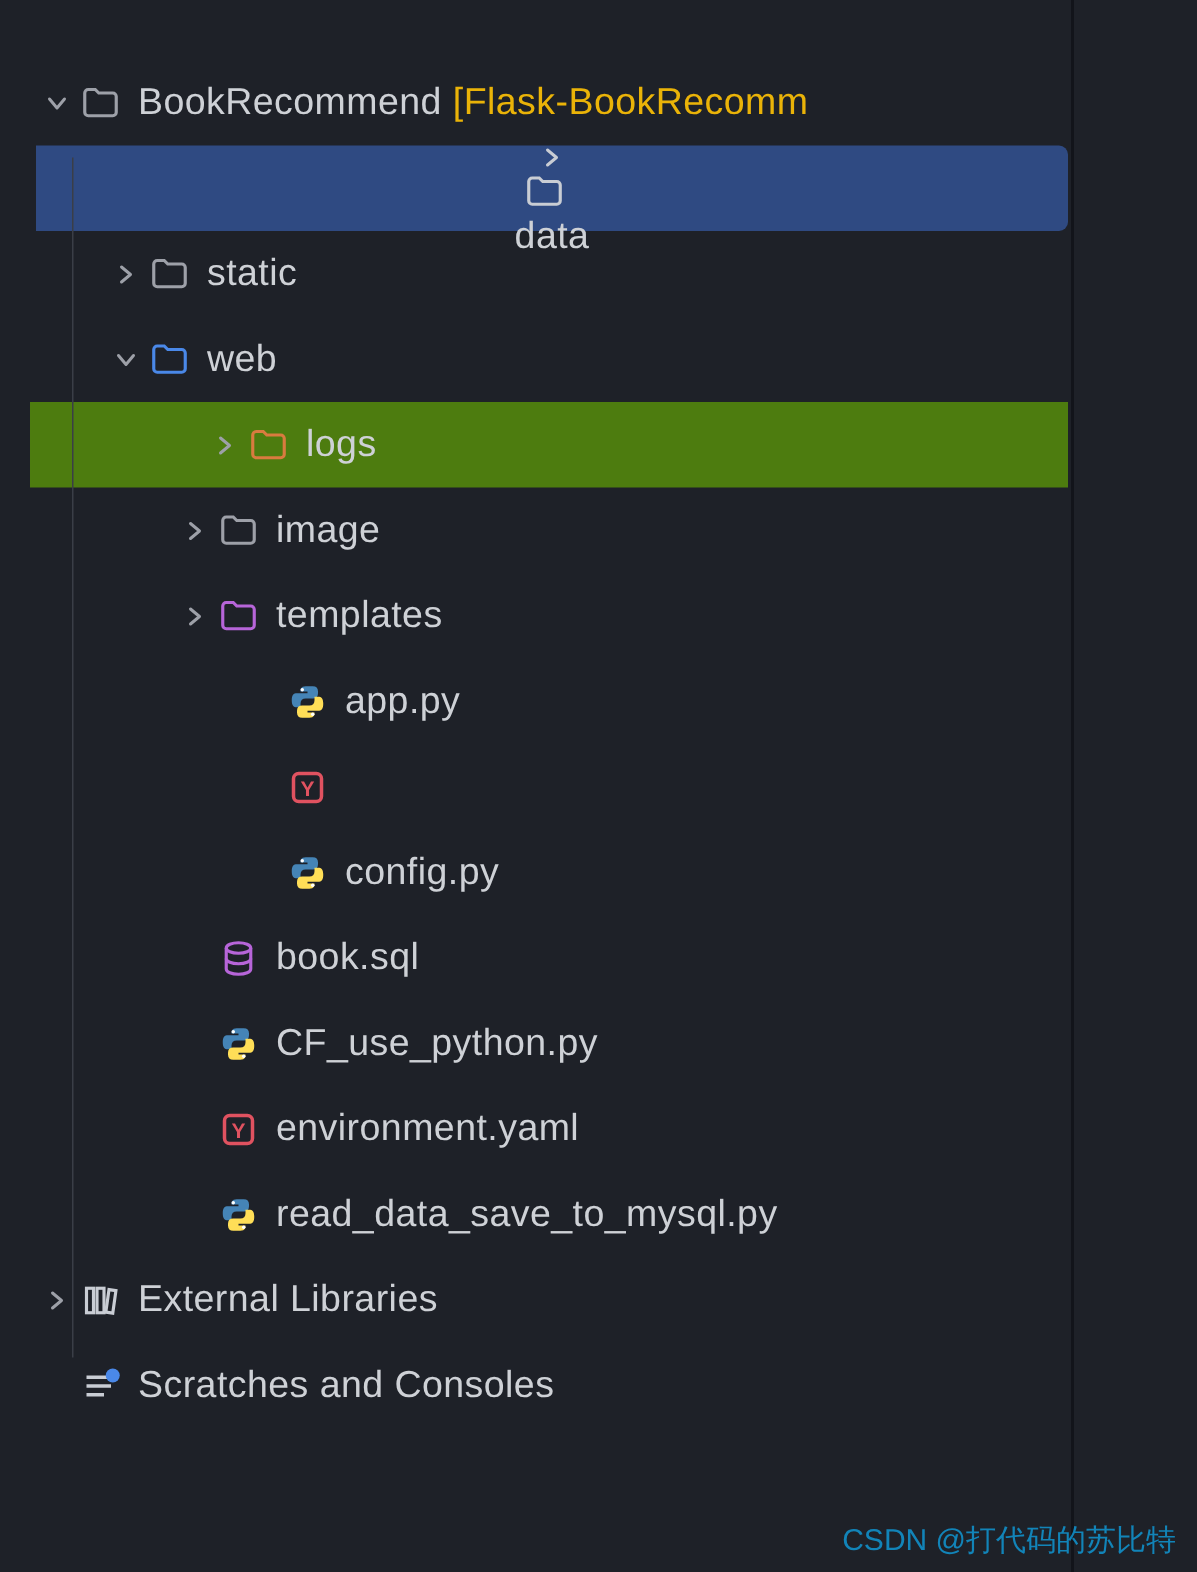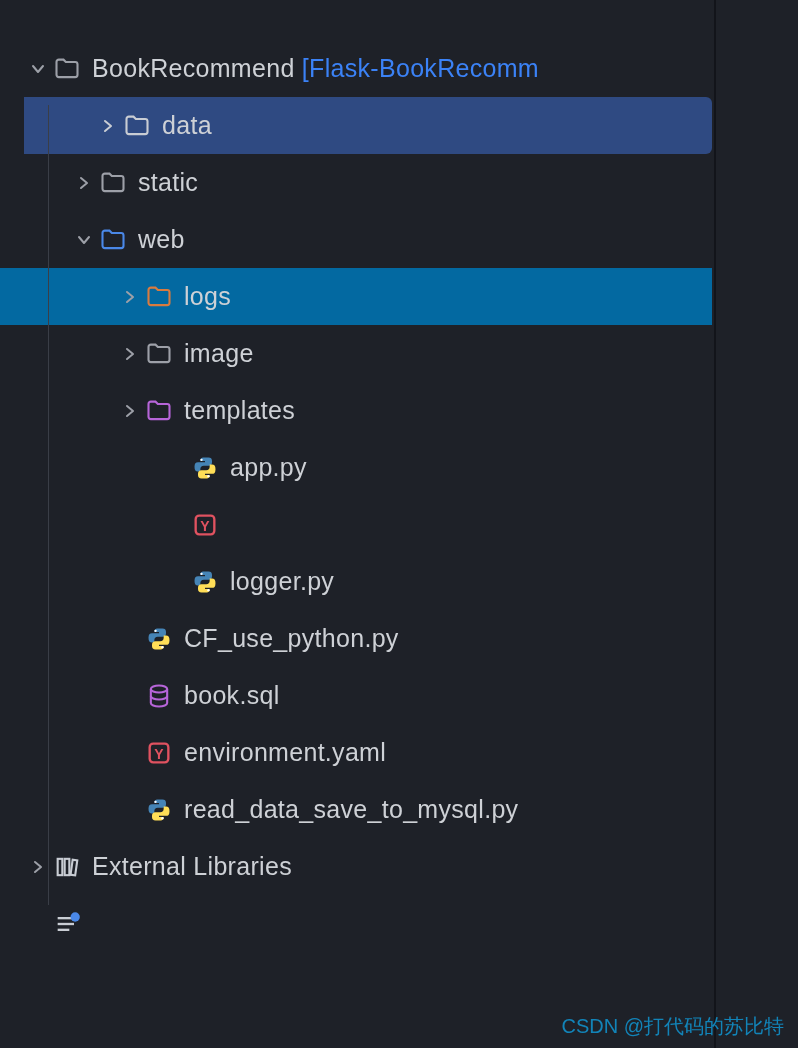--- a/index.html
+++ b/index.html
@@ -26,23 +26,25 @@
       align-items: center;
       height: 57px;
       padding-left: 0;
       white-space: nowrap;
       cursor: pointer;
     }
     .tree-row.selected {
       background: #2f4a82;
       border-radius: 0 6px 6px 0;
       margin-left: 24px;
+      flex-direction: column;
     }
     .tree-row.highlighted {
-      background: #0369a1;
+      background: #4d7c0f;
+      margin-left: 20px;
     }
     .indent {
       display: inline-block;
       flex-shrink: 0;
     }
     .indent-0 { width: 24px; }
     .indent-1 { width: 70px; }
     .indent-2 { width: 116px; }
     .indent-3 { width: 162px; }
     .chevron {
@@ -63,21 +65,21 @@
       justify-content: center;
       margin-right: 10px;
       flex-shrink: 0;
     }
     .icon svg { width: 28px; height: 28px; }
     .label {
       color: #ced1d6;
       letter-spacing: 0.3px;
     }
     .label .suffix {
-      color: #3b82f6;
+      color: #eab308;
     }
     .guide-line {
       position: absolute;
       width: 1px;
       background: #3a3e47;
     }
     .gl1 { left: 48px; top: 105px; height: 800px; }
     .right-line {
       position: absolute;
       right: 82px;
@@ -243,23 +245,38 @@
         <svg></svg>
       </span>
     <span class="icon">
       <svg viewBox="0 0 24 24">
           <path d="M11 3c-3 0-3 2-3 3h4v1H6c-2 0-3 1-3 4s1 4 3 4h2v-2c0-2 1-3 3-3h4c2 0 3-1 3-3V6c0-2-1-3-3-3h-4z" fill="#4584b6"></path>
           <circle cx="9" cy="5" r="1" fill="#fff"></circle>
           <path d="M13 21c3 0 3-2 3-3h-4v-1h6c2 0 3-1 3-4s-1-4-3-4h-2v2c0 2-1 3-3 3H9c-2 0-3 1-3 3v1c0 2 1 3 3 3h4z" fill="#ffde57"></path>
           <circle cx="15" cy="19" r="1" fill="#fff"></circle>
         </svg>
     </span>
-    <span class="label">logger.py</span>
-  </div>
-
+    <span class="label">config.py</span>
+  </div>
+
+
+  <div class="tree-row">
+    <span class="indent indent-2"></span>
+    <span class="chevron blank">
+        <svg></svg>
+      </span>
+    <span class="icon">
+      <svg viewBox="0 0 24 24">
+          <ellipse cx="12" cy="6" rx="7" ry="3" fill="none" stroke="#b765d9" stroke-width="1.8"></ellipse>
+          <path d="M5 6v12c0 1.7 3.1 3 7 3s7-1.3 7-3V6" fill="none" stroke="#b765d9" stroke-width="1.8"></path>
+          <path d="M5 12c0 1.7 3.1 3 7 3s7-1.3 7-3" fill="none" stroke="#b765d9" stroke-width="1.8"></path>
+        </svg>
+    </span>
+    <span class="label">book.sql</span>
+  </div>
 
   <div class="tree-row">
     <span class="indent indent-2"></span>
     <span class="chevron blank">
         <svg></svg>
       </span>
     <span class="icon">
       <svg viewBox="0 0 24 24">
           <path d="M11 3c-3 0-3 2-3 3h4v1H6c-2 0-3 1-3 4s1 4 3 4h2v-2c0-2 1-3 3-3h4c2 0 3-1 3-3V6c0-2-1-3-3-3h-4z" fill="#4584b6"></path>
           <circle cx="9" cy="5" r="1" fill="#fff"></circle>
@@ -270,35 +287,20 @@
     <span class="label">CF_use_python.py</span>
   </div>
 
   <div class="tree-row">
     <span class="indent indent-2"></span>
     <span class="chevron blank">
         <svg></svg>
       </span>
     <span class="icon">
       <svg viewBox="0 0 24 24">
-          <ellipse cx="12" cy="6" rx="7" ry="3" fill="none" stroke="#b765d9" stroke-width="1.8"></ellipse>
-          <path d="M5 6v12c0 1.7 3.1 3 7 3s7-1.3 7-3V6" fill="none" stroke="#b765d9" stroke-width="1.8"></path>
-          <path d="M5 12c0 1.7 3.1 3 7 3s7-1.3 7-3" fill="none" stroke="#b765d9" stroke-width="1.8"></path>
-        </svg>
-    </span>
-    <span class="label">book.sql</span>
-  </div>
-
-  <div class="tree-row">
-    <span class="indent indent-2"></span>
-    <span class="chevron blank">
-        <svg></svg>
-      </span>
-    <span class="icon">
-      <svg viewBox="0 0 24 24">
           <rect x="4" y="4" width="16" height="16" rx="3" fill="none" stroke="#e05260" stroke-width="2"></rect>
           <text x="12" y="17" text-anchor="middle" font-size="12" font-weight="bold" fill="#e05260">Y</text>
         </svg>
     </span>
     <span class="label">environment.yaml</span>
   </div>
 
   <div class="tree-row">
     <span class="indent indent-2"></span>
     <span class="chevron blank">
@@ -338,17 +340,18 @@
         <svg></svg>
       </span>
     <span class="icon">
       <svg viewBox="0 0 24 24">
           <line x1="4" y1="7" x2="18" y2="7" stroke="#c9cdd4" stroke-width="2"></line>
           <line x1="4" y1="12" x2="18" y2="12" stroke="#c9cdd4" stroke-width="2"></line>
           <line x1="4" y1="17" x2="14" y2="17" stroke="#c9cdd4" stroke-width="2"></line>
           <circle cx="19" cy="6" r="4" fill="#4a88e8"></circle>
         </svg>
     </span>
+    <span class="label">Scratches and Consoles</span>
   </div>
 
 </div>
 
 <div class="watermark">CSDN @打代码的苏比特</div>
 
 </body></html>

